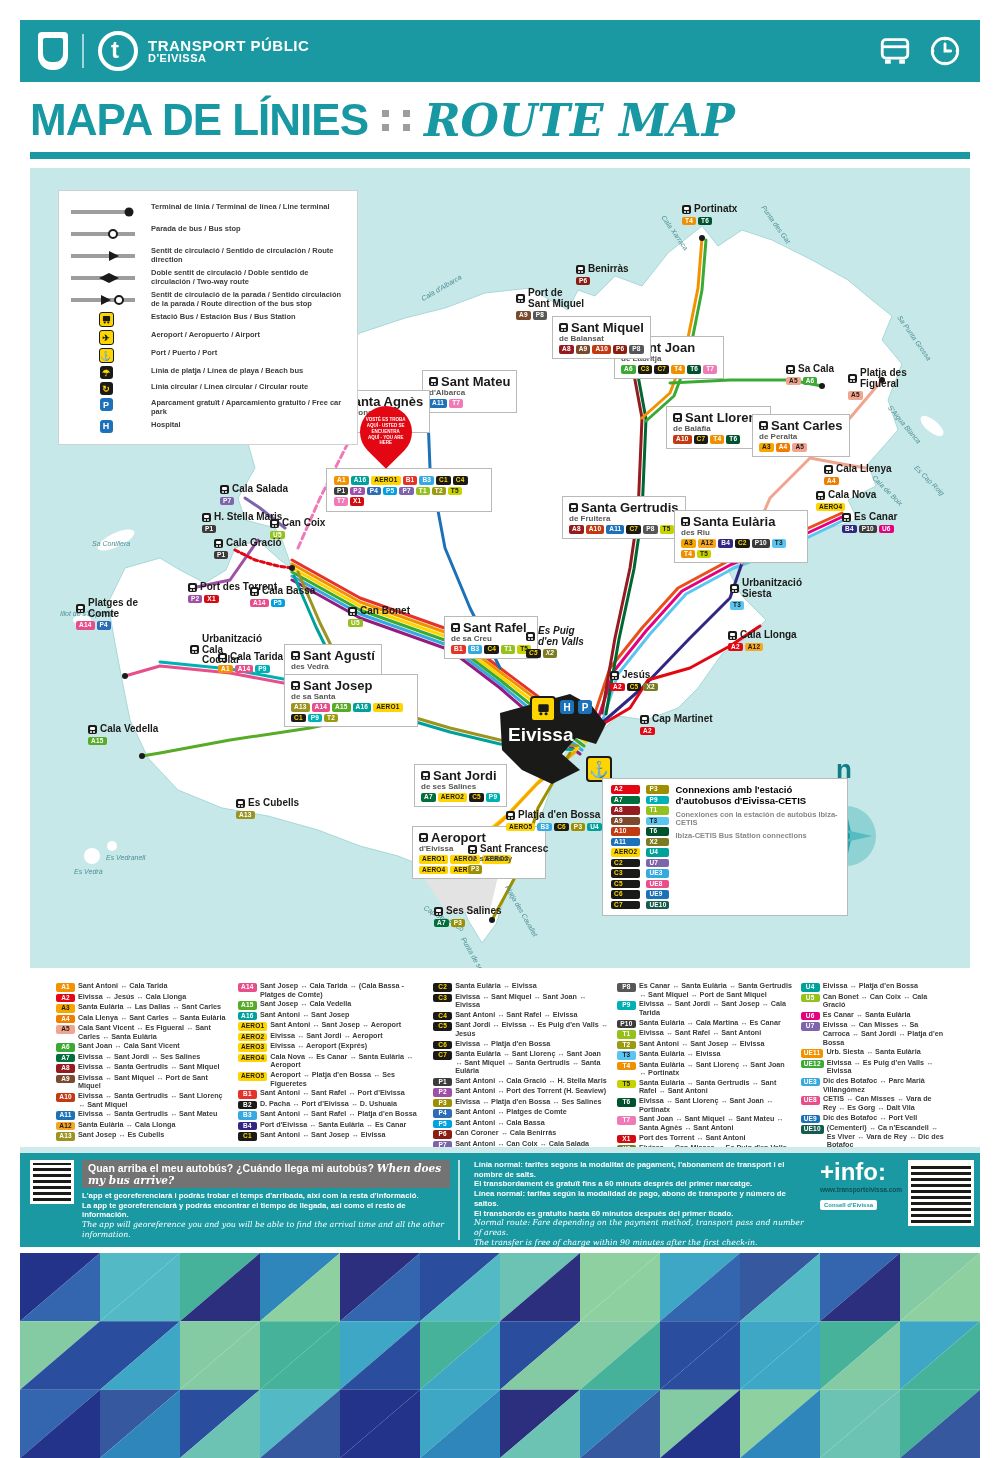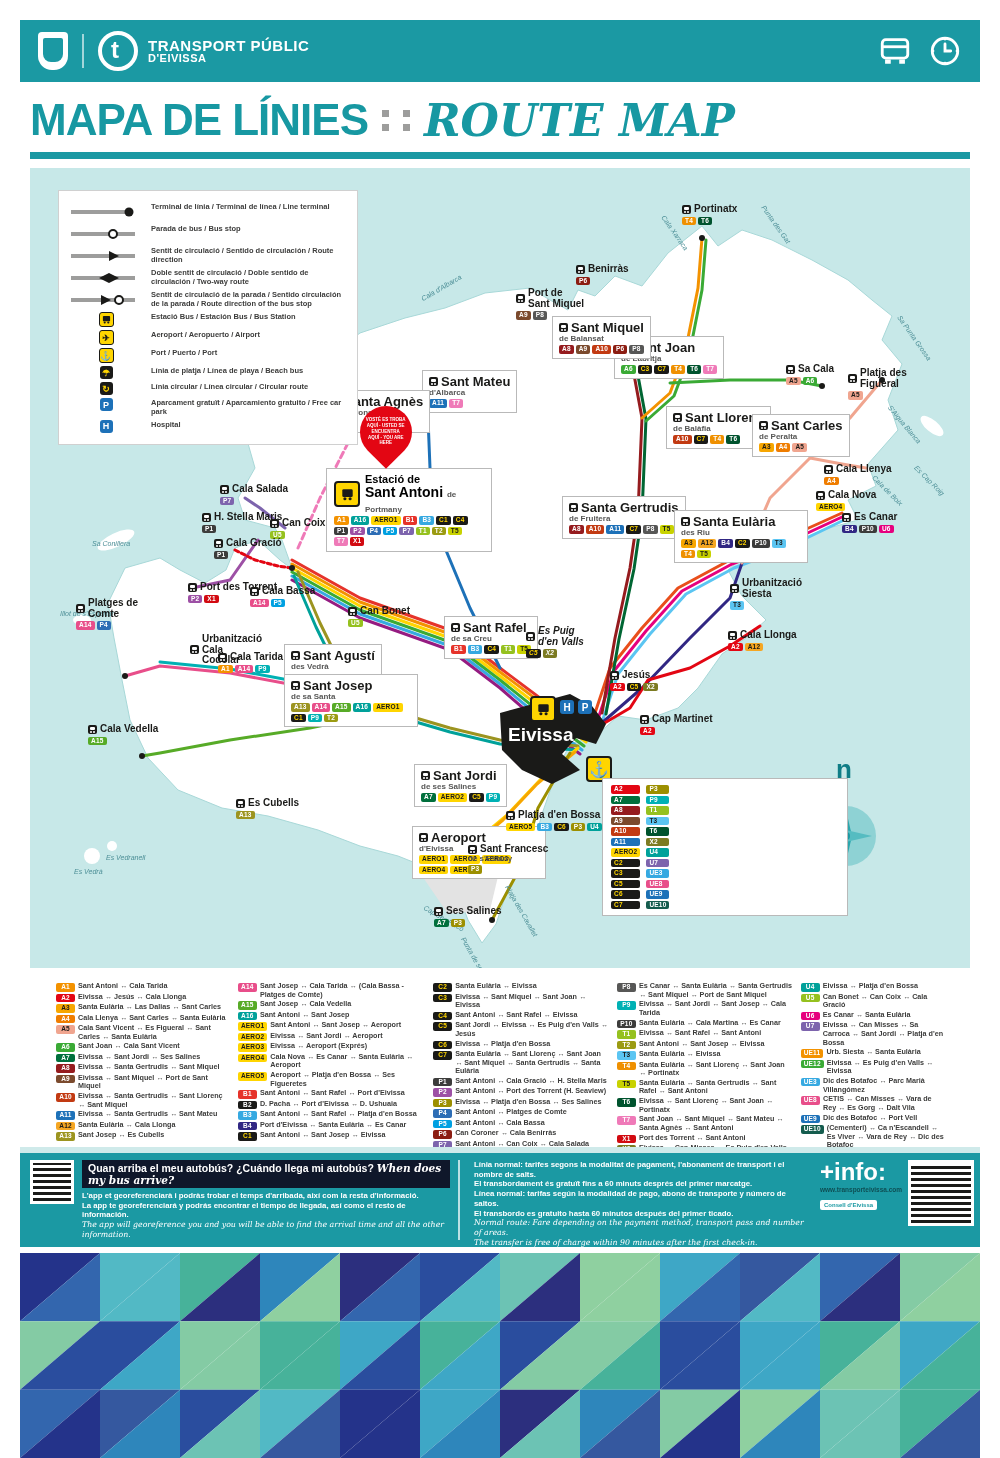--- a/index.html
+++ b/index.html
@@ -68,21 +68,21 @@
   .rtxt{font-size:7.2px;font-weight:bold;color:#3c3c3b;line-height:1.2;}
   .strip{left:20px;top:1147px;width:960px;height:6px;background:#cfeaea;}
   
   .infobar{left:20px;top:1153px;width:960px;height:94px;background:#1b99a3;color:#fff;display:flex;box-sizing:border-box;padding:7px 10px;gap:10px;}
   .qr{background:#fff;position:relative;flex:0 0 auto;}
   .qr:before{content:"";position:absolute;inset:3px;background:
      repeating-linear-gradient(0deg,#1a1a18 0 3px,#fff 3px 6px),
      repeating-linear-gradient(90deg,#1a1a18 0 3px,rgba(255,255,255,.55) 3px 6px);}
   .info-left{width:420px;display:flex;flex-direction:column;gap:4px;border-right:2px solid rgba(255,255,255,.7);padding-right:8px;}
   .ib-row{display:flex;gap:8px;align-items:flex-start;}
-  .hl{background:#0f172a;padding:2px 6px;font-size:10.5px;font-weight:bold;display:inline-block;}
+  .hl{background:#737373;padding:2px 6px;font-size:10.5px;font-weight:bold;display:inline-block;}
   .hl .en{font-style:italic;font-family:"DejaVu Serif",serif;font-weight:bold;}
   .smalltxt{font-size:7.8px;font-weight:bold;line-height:1.25;}
   .smalltxt .en{font-style:italic;font-family:"DejaVu Serif",serif;font-weight:normal;}
   .wline{height:2px;background:rgba(255,255,255,.8);margin:2px 0;}
   .wheel{width:30px;height:30px;border:2px solid #fff;border-radius:4px;display:flex;align-items:center;justify-content:center;font-size:18px;flex:0 0 auto;}
   .info-mid{flex:1;display:flex;flex-direction:column;gap:3px;padding:0 4px;}
   .pills{display:flex;gap:8px;align-items:center;}
   .pill{background:#1a1a18;color:#fff;font-weight:bold;border-radius:4px;padding:3px 10px;font-size:14px;white-space:nowrap;}
   .pill .it{font-family:"DejaVu Serif",serif;font-style:italic;}
   .pill.small{font-size:6.5px;line-height:1.15;text-align:right;display:flex;gap:5px;align-items:center;}
@@ -308,33 +308,20 @@
         </span>
         <span class="lbl">Hospital</span>
       </div>
   </div>
 
   <div class="pin">
     <div class="ptxt">VOSTÈ ES TROBA AQUÍ · USTED SE ENCUENTRA AQUÍ · YOU ARE HERE</div>
   </div>
 
   <div class="station">
-    <div class="hd">
-      <span class="yicon">
-          <svg width="13" height="13" viewBox="0 0 10 10">
-            <rect x="1" y="1" width="8" height="6" rx="1" fill="#1a1a18"></rect>
-            <circle cx="3" cy="8.3" r="1.2" fill="#1a1a18"></circle>
-            <circle cx="7" cy="8.3" r="1.2" fill="#1a1a18"></circle>
-          </svg>
-        </span>
-      <span>
-        <div class="st1">Estació de</div>
-        <div class="st2"><span>Sant Antoni</span> <span class="st3">de Portmany</span></div>
-      </span>
-    </div>
     <div class="chips" id="station-chips" style="max-width:140px;">
         <span class="chip" style="background: rgb(243, 146, 0); color: rgb(255, 255, 255);">A1</span>
         <span class="chip" style="background: rgb(0, 161, 154); color: rgb(255, 255, 255);">A16</span>
         <span class="chip" style="background: rgb(255, 213, 0); color: rgb(26, 26, 24);">AERO1</span>
         <span class="chip" style="background: rgb(230, 51, 42); color: rgb(255, 255, 255);">B1</span>
         <span class="chip" style="background: rgb(54, 169, 225); color: rgb(255, 255, 255);">B3</span>
         <span class="chip" style="background: rgb(26, 26, 24); color: rgb(255, 213, 0);">C1</span>
         <span class="chip" style="background: rgb(26, 26, 24); color: rgb(255, 213, 0);">C4</span>
         <span class="chip" style="background: rgb(60, 60, 59); color: rgb(255, 255, 255);">P1</span>
         <span class="chip" style="background: rgb(157, 80, 165); color: rgb(255, 255, 255);">P2</span>
@@ -383,20 +370,25 @@
         <span class="chip" style="background: rgb(91, 197, 242); color: rgb(26, 26, 24);">T3</span>
         <span class="chip" style="background: rgb(0, 83, 46); color: rgb(255, 255, 255);">T6</span>
         <span class="chip" style="background: rgb(124, 123, 34); color: rgb(255, 255, 255);">X2</span>
         <span class="chip" style="background: rgb(0, 161, 154); color: rgb(255, 255, 255);">U4</span>
         <span class="chip" style="background: rgb(125, 100, 173); color: rgb(255, 255, 255);">U7</span>
         <span class="chip" style="background: rgb(54, 169, 225); color: rgb(255, 255, 255);">UE3</span>
         <span class="chip" style="background: rgb(232, 78, 138); color: rgb(255, 255, 255);">UE8</span>
         <span class="chip" style="background: rgb(29, 113, 184); color: rgb(255, 255, 255);">UE9</span>
         <span class="chip" style="background: rgb(21, 92, 78); color: rgb(255, 255, 255);">UE10</span>
       </div>
+    <div class="ctxt">
+      <div>Connexions amb l'estació d'autobusos d'Eivissa-CETIS</div>
+      <div class="t2">Conexiones con la estación de autobús Ibiza-CETIS</div>
+      <div class="t2">Ibiza-CETIS Bus Station connections</div>
+    </div>
   </div>
 
   <div class="compass" style="left:806px;top:588px;">
     <div class="n">n</div>
   </div>
 <div class="town" style="left: 652px; top: 36px;">
       <div class="trow">
         <span class="tmark"></span>
         <span class="tname">Portinatx</span>
       </div>

